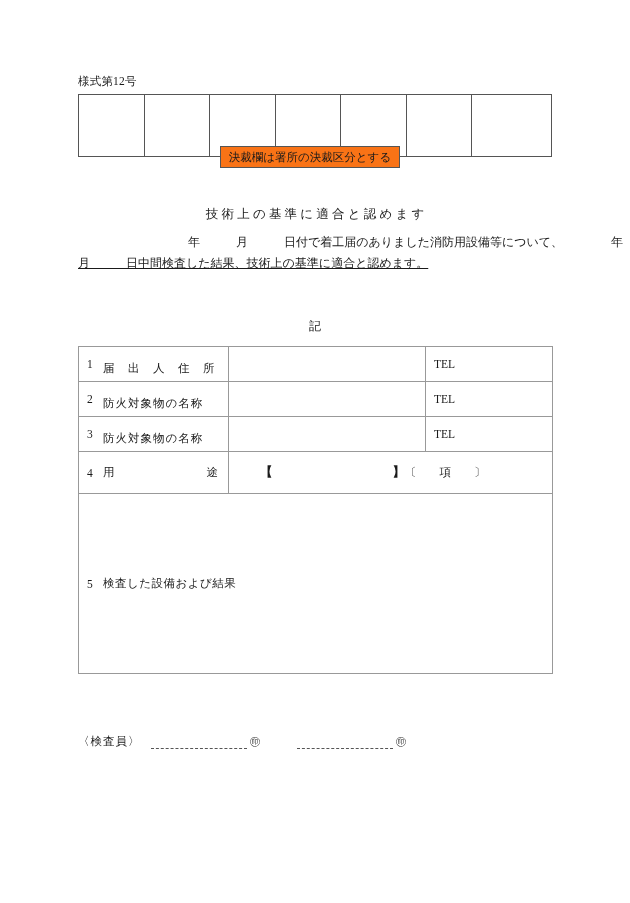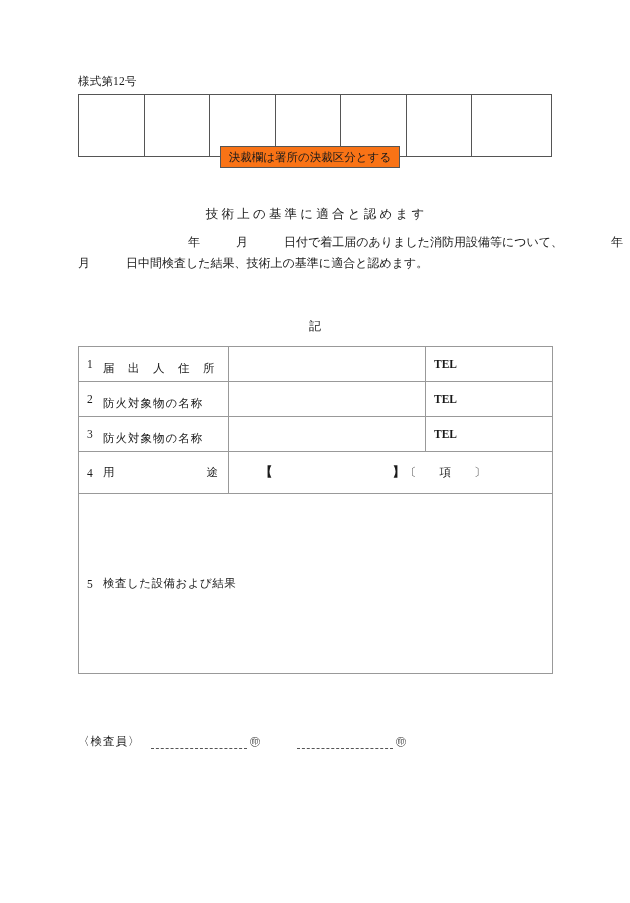--- a/index.html
+++ b/index.html
@@ -86,21 +86,21 @@
   .body-block {
     position: absolute;
     left: 78px;
     top: 232px;
     width: 474px;
     font-size: 12px;
     line-height: 21px;
   }
   .body-line { white-space: pre; }
   .body-line-1 { padding-left: 62px; }
-  .body-line-2 { padding-left: 0px; }
+  .body-line-2 { padding-left: 0px; text-decoration: underline; }
   .body-line-3 { padding-left: 14px; }
 
   
   .ki-marker {
     position: absolute;
     left: 0;
     top: 318px;
     width: 630px;
     text-align: center;
     font-size: 12px;
@@ -119,21 +119,21 @@
   }
   .main-table td {
     border: 1px solid #999;
     font-size: 11.5px;
     padding: 0 8px;
     height: 35px;
     vertical-align: middle;
   }
   .col-label { width: 150px; }
   .col-value { width: 197px; }
-  .col-tel   { width: 127px; font-weight: bold; }
+  .col-tel   { width: 127px; }
 
   .lbl {
     display: flex;
     align-items: center;
     white-space: nowrap;
   }
   .lbl .num { width: 16px; flex: 0 0 16px; }
   .lbl .txt-justify {
     flex: 1;
     display: flex;

